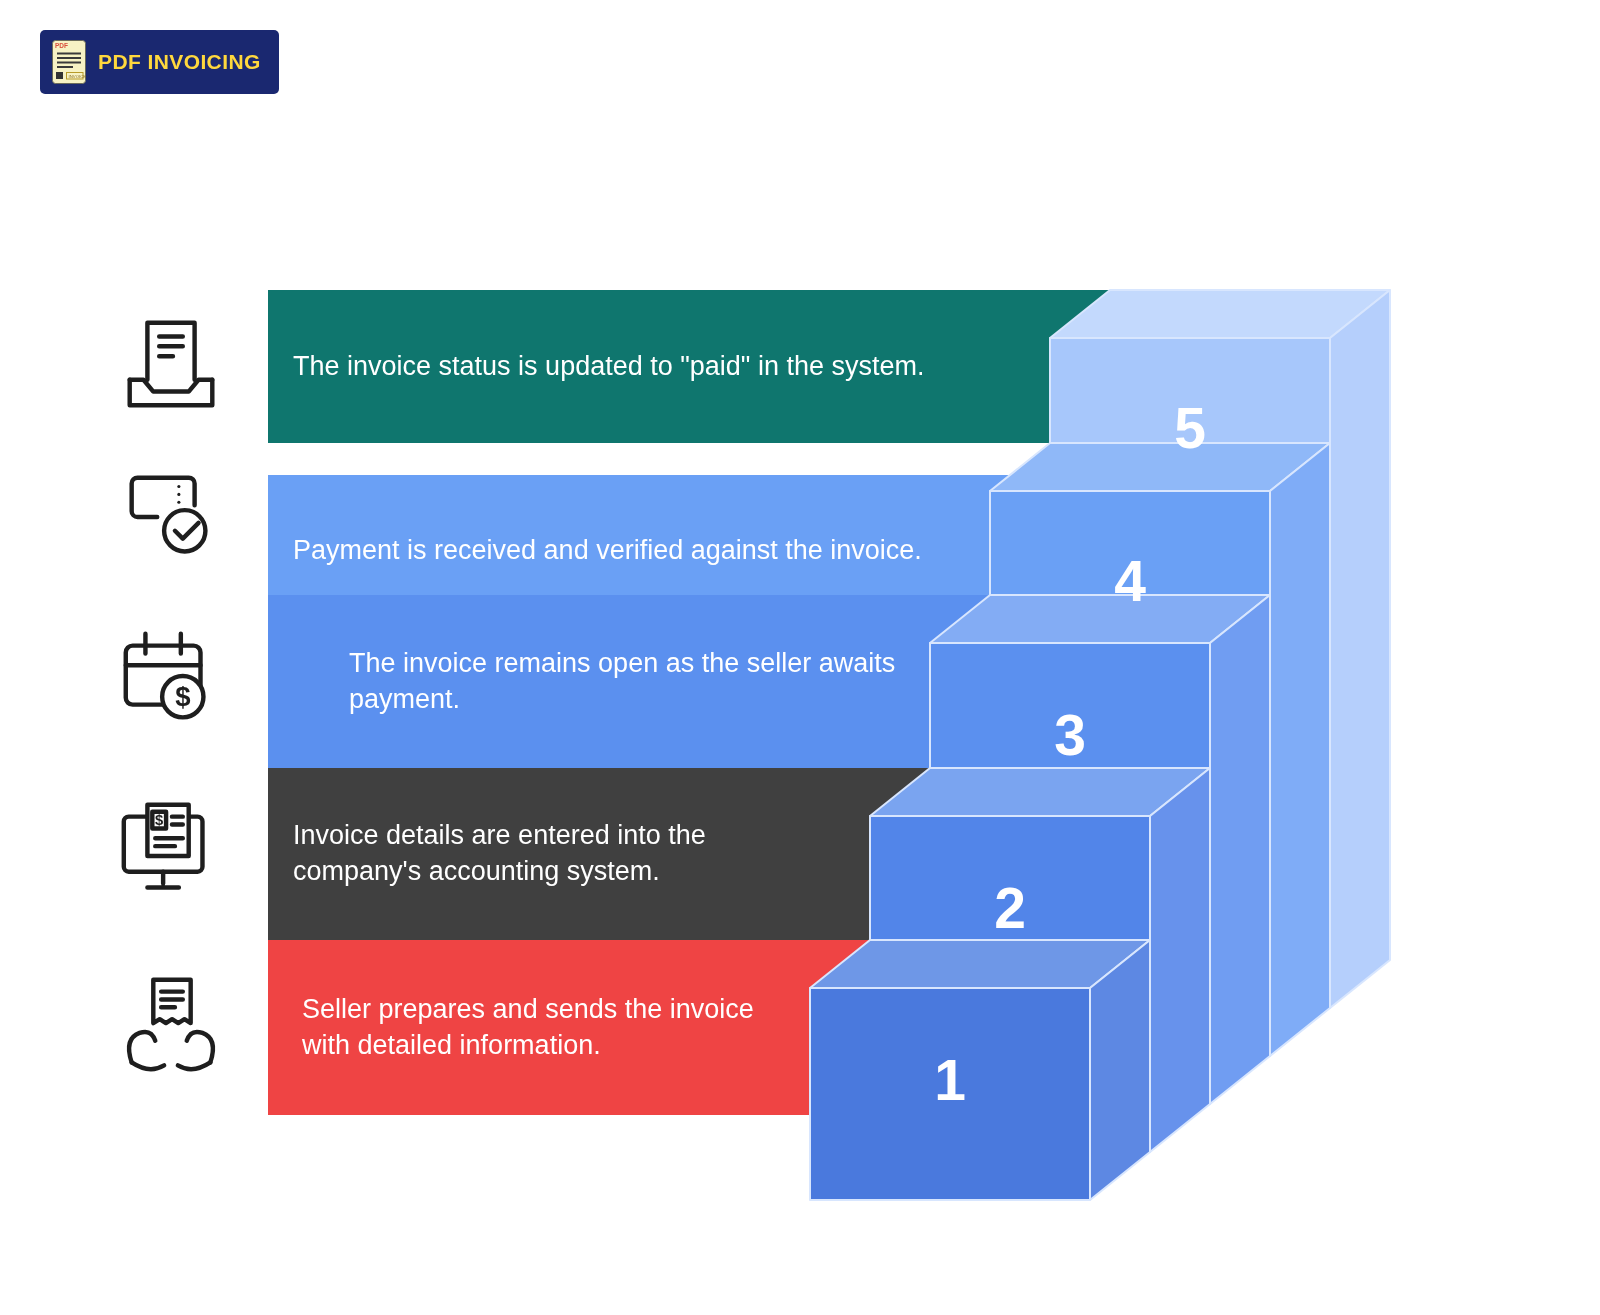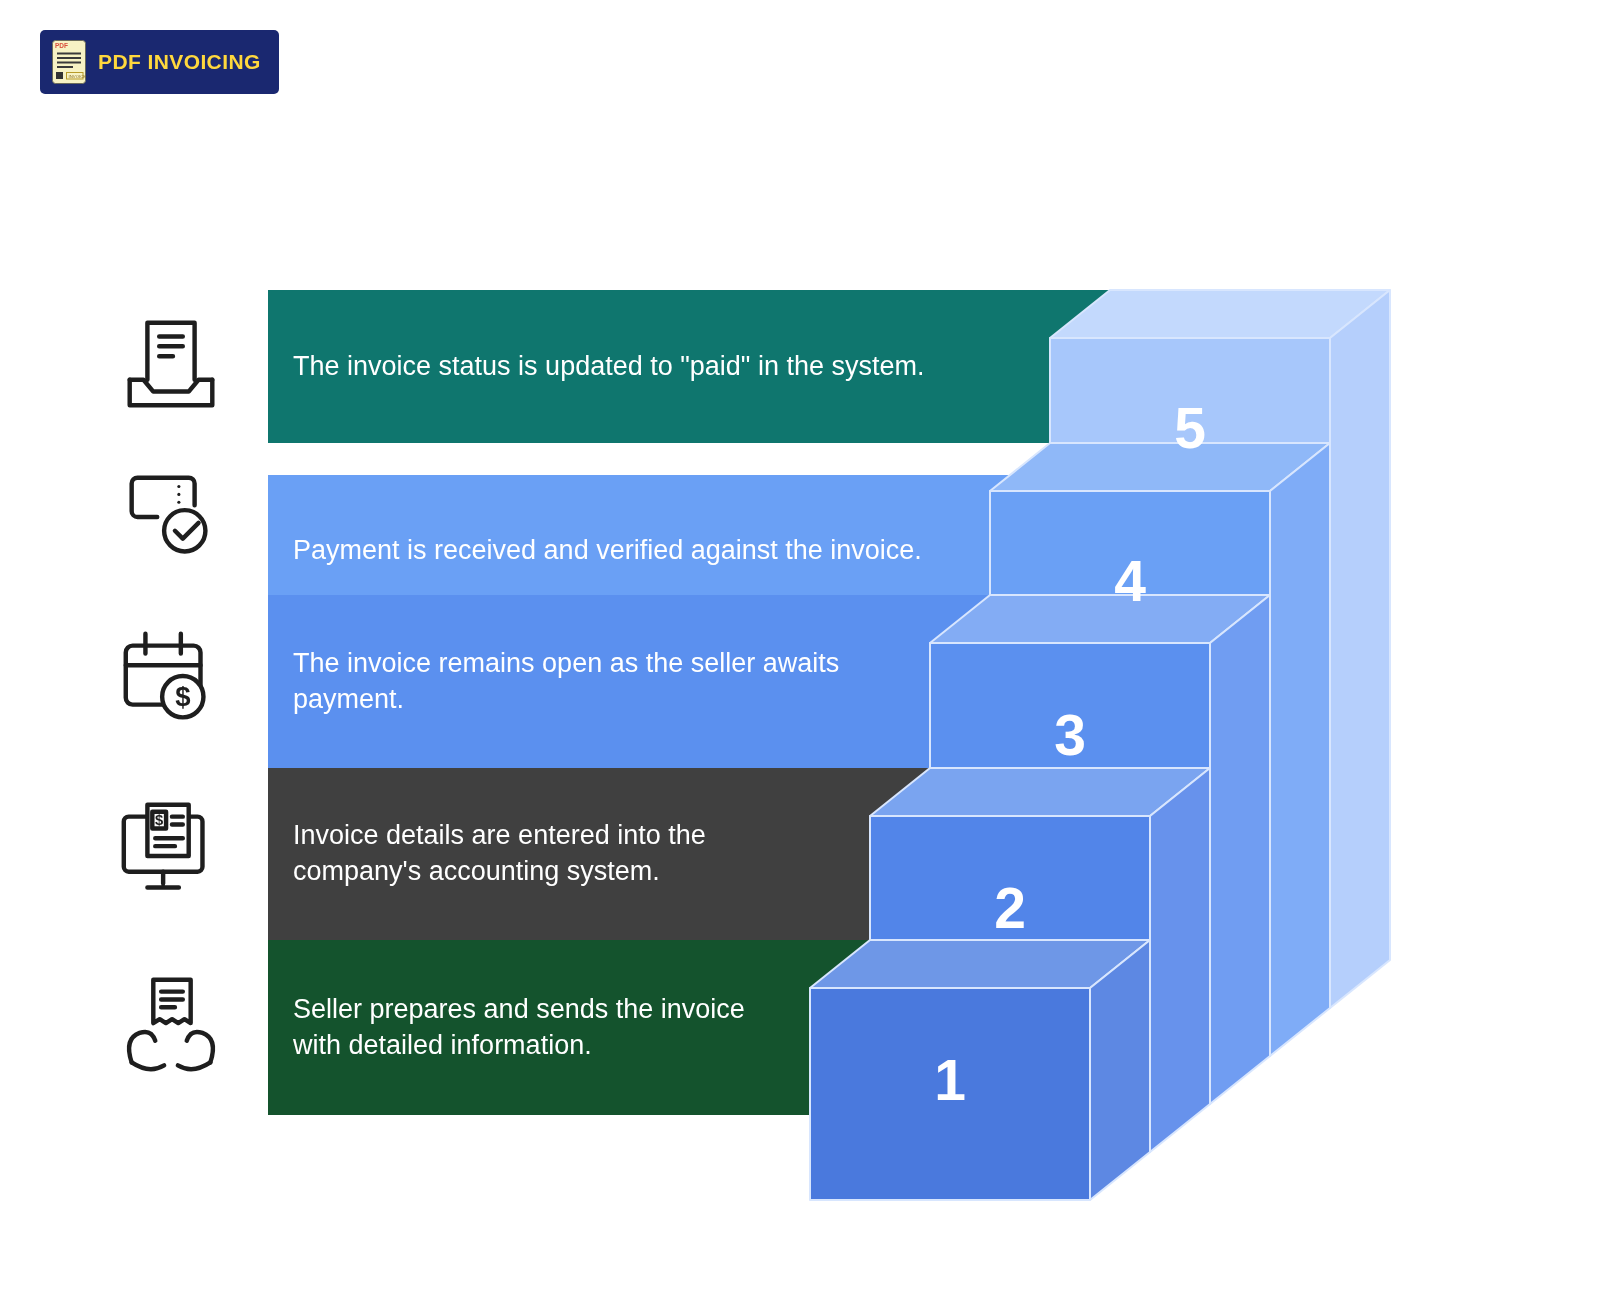--- a/index.html
+++ b/index.html
@@ -10,21 +10,21 @@
         display:flex;align-items:center;gap:11px;padding:0 18px 0 11px;background:#1A2870;}
   .logo-label{font-size:21px;font-weight:700;letter-spacing:.4px;}
 
   .title{position:absolute;left:0;right:0;top:146px;text-align:center;
          font-size:44px;font-weight:700;color:#15191f;}
 
   .band{position:absolute;left:268px;display:flex;align-items:center;}
   .band .desc{color:#ffffff;font-size:27px;line-height:1.32;margin-left:25px;}
   .b1{top:290px;height:153px;width:842px;}
   .b2{top:443px;height:152px;width:782px;margin-top:32px;}
-  .b3{top:595px;height:173px;width:722px;}
+  .b3{top:595px;height:173px;width:722px;justify-content:center;}
   .b4{top:768px;height:172px;width:662px;}
   .b5{top:940px;height:175px;width:602px;}
   .d1,.d2{max-width:770px;}
   .d3{max-width:585px;}
   .d4{max-width:495px;}
   .d5{max-width:505px;}
 
   .icon{position:absolute;left:112px;width:118px;height:118px;}
   .i1{top:307px}.i2{top:460px}.i3{top:622px}.i4{top:795px}.i5{top:968px}
 
@@ -55,21 +55,21 @@
   </div>
   <div class="band b2" style="background-color: rgb(106, 160, 245);">
     <div class="desc d2">Payment is received and verified against the invoice.</div>
   </div>
   <div class="band b3" style="background-color: rgb(91, 144, 239);">
     <div class="desc d3">The invoice remains open as the seller awaits payment.</div>
   </div>
   <div class="band b4" style="background-color: #404040;">
     <div class="desc d4">Invoice details are entered into the company's accounting system.</div>
   </div>
-  <div class="band b5" style="background-color: #14532d;">
+  <div class="band b5" style="background-color: #ef4444; padding-left: 9px;">
     <div class="desc d5">Seller prepares and sends the invoice with detailed information.</div>
   </div>
 
   <svg class="icon i1" viewBox="0 0 120 120">
     <g fill="none" stroke="#1E1E1E" stroke-width="4.5" stroke-linecap="round" stroke-linejoin="round">
       <path d="M36 74 V16 h48 v58"></path>
       <path d="M48 30 h24 M48 40 h24 M48 50 h14"></path>
       <path d="M18 74 v26 h84 v-26"></path>
       <path d="M18 74 h14 l10 12 h36 l10 -12 h14"></path>
     </g>

